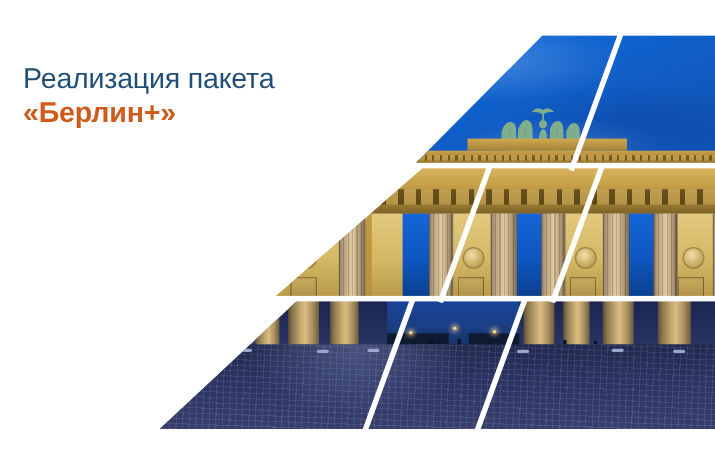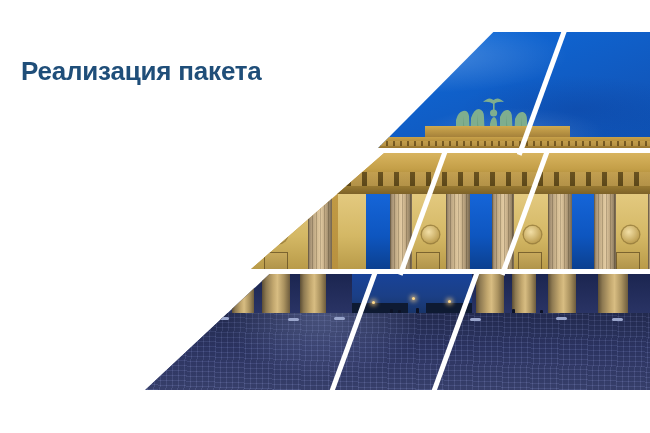--- a/index.html
+++ b/index.html
@@ -23,21 +23,21 @@
   .text-block {
     position: absolute;
     left: 21px;
     top: 56px;
     width: 340px;
     z-index: 5;
   }
 
   .title-line1 {
     font-size: 26px;
-    font-weight: bold;
+    font-weight: normal;
     color: #1F4E79;
     line-height: 1.17;
     letter-spacing: -0.2px;
     white-space: nowrap;
   }
 
   .title-line2 {
     font-size: 26px;
     font-weight: bold;
     color: #CF5B1B;
@@ -417,15 +417,16 @@
     <div class="sep" style="left:373px;top:271px;width:5px;height:130px;transform:rotate(20deg);"></div>
     <div class="sep" style="left:475px;top:271px;width:5px;height:130px;transform:rotate(20deg);"></div>
 
     <div class="sep" style="left:240px;top:148px;width:420px;height:5px;"></div>
     <div class="sep" style="left:0px;top:269px;width:660px;height:5px;"></div>
     <div class="sep" style="left:0px;top:390px;width:660px;height:45px;"></div>
   </div>
 
   <div class="text-block">
     <div class="title-line1">Реализация пакета</div>
+    <div class="title-line2">«Берлин+»</div>
   </div>
 
 </div>
 
 </body></html>

